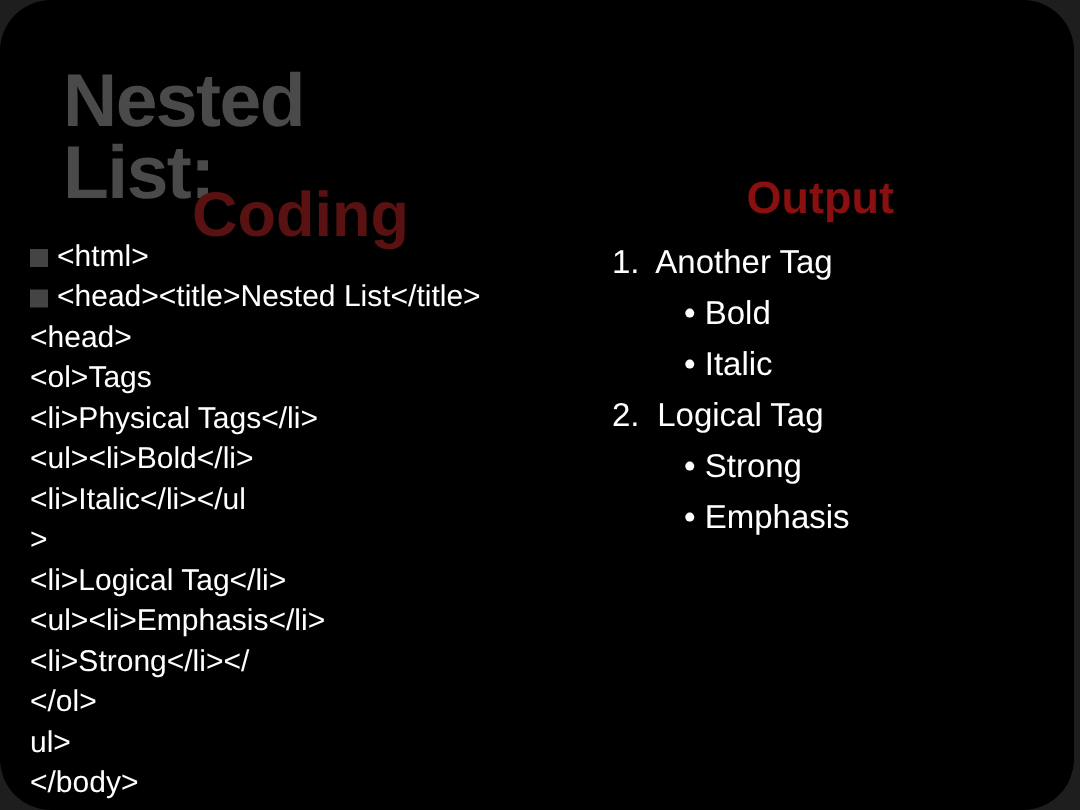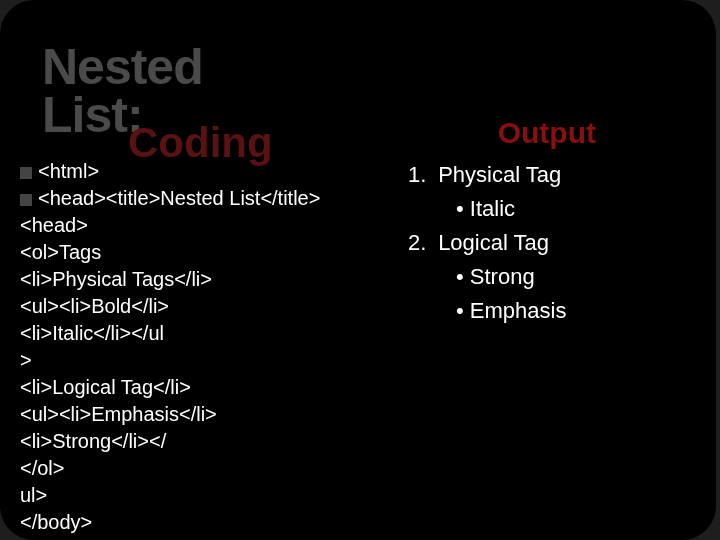--- a/index.html
+++ b/index.html
@@ -40,20 +40,21 @@
     <div class="i1">&gt;</div>
     <div class="i2">&lt;li&gt;Logical Tag&lt;/li&gt;</div>
     <div class="i3">&lt;ul&gt;&lt;li&gt;Emphasis&lt;/li&gt;</div>
     <div class="i4">&lt;li&gt;Strong&lt;/li&gt;&lt;/</div>
     <div class="i1">&lt;/ol&gt;</div>
     <div class="i1">ul&gt;</div>
     <div><span>&lt;/body&gt;</span></div>
   </div>
 
   <div class="output-col">
-    <div><span class="num">1.</span> <span>Physical Tag</span></div>
+    <div><span class="num">1.</span> <span>Another Tag</span></div>
+    <div class="sub">•  Bold</div>
     <div class="sub">•  Italic</div>
     <div><span class="num">2.</span> <span>Logical Tag</span></div>
     <div class="sub">•  Strong</div>
     <div class="sub">•  Emphasis</div>
   </div>
 
 </div>
 
 </body></html>

